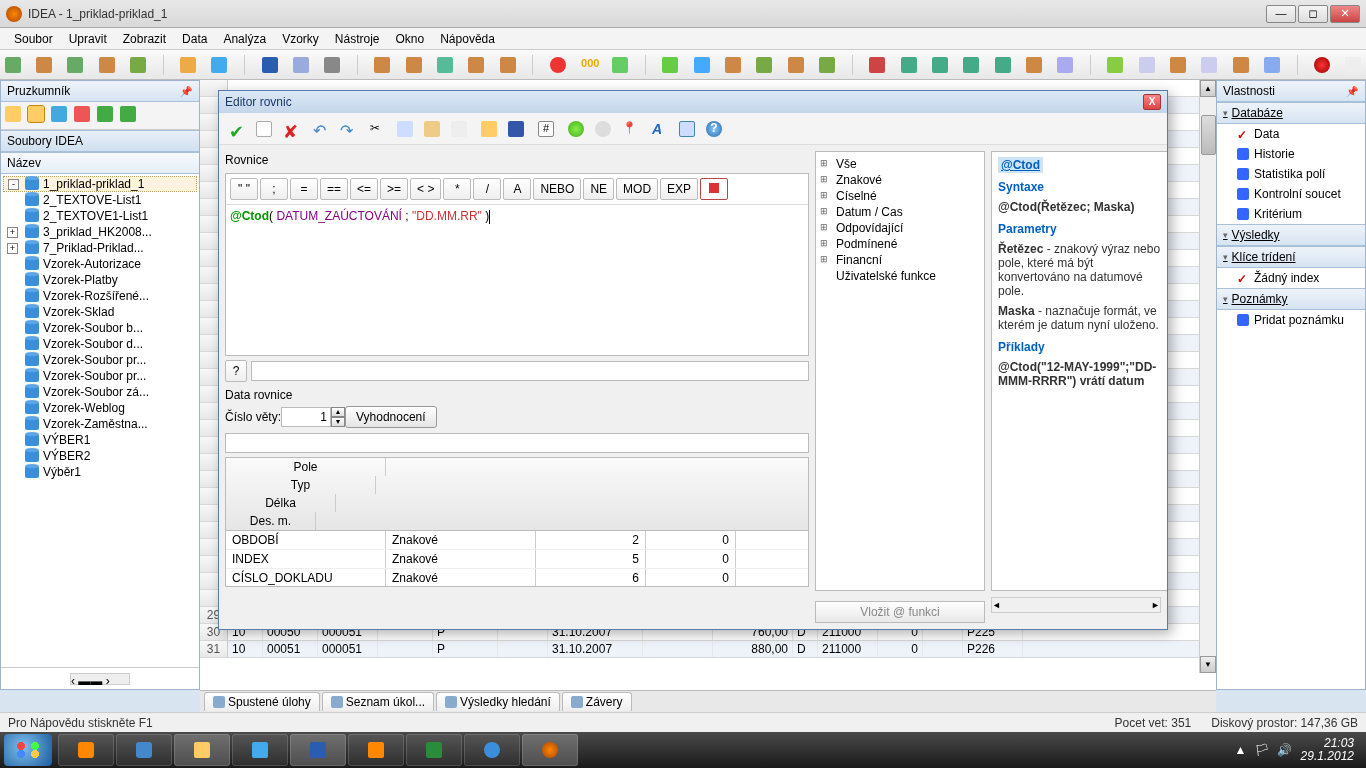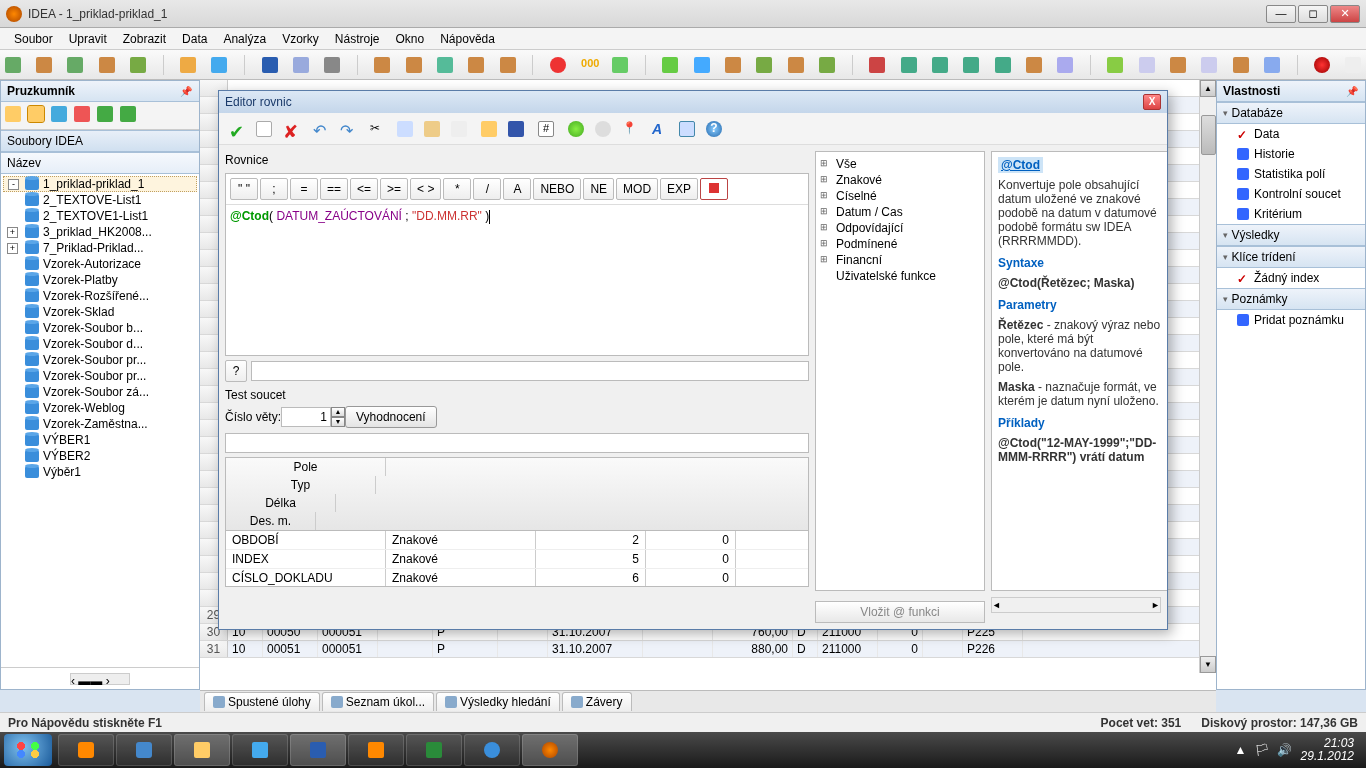--- a/index.html
+++ b/index.html
@@ -20,21 +20,21 @@
 
 .toolbar { height: 30px; background: linear-gradient(#fafafa,#e8e8e8); border-bottom: 1px solid #bbb; display: flex; align-items: center; padding: 0 4px; gap: 14px; }
 .toolbar .tbtn { width: 22px; height: 22px; border-radius: 2px; display: inline-flex; align-items: center; justify-content: center; }
 .toolbar .sep { width: 1px; height: 20px; background: #ccc; margin: 0 2px; }
 
 
 .main { position: absolute; top: 80px; left: 0; right: 0; bottom: 36px; display: flex; }
 
 
 .left-panel { width: 200px; background: #fff; border: 1px solid #9db4cc; display: flex; flex-direction: column; }
-.panel-header { background: linear-gradient(#eef3fa,#d6e4f2); padding: 3px 6px; border-bottom: 1px solid #a8c0d8; font-weight: bold; display: flex; justify-content: space-between; align-items: center; }
+.panel-header { background: linear-gradient(#eef3fa,#d6e4f2); padding: 3px 6px; border-bottom: 1px solid #a8c0d8; font-weight: normal; display: flex; justify-content: space-between; align-items: center; }
 .panel-header .pin { font-size: 10px; color: #666; }
 .left-toolbar { height: 28px; background: #f4f4f4; display: flex; align-items: center; gap: 3px; padding: 0 4px; border-bottom: 1px solid #ccc; }
 .left-toolbar .lbtn { width: 20px; height: 20px; }
 .section-hdr { background: linear-gradient(#e8eff8,#d0e0f0); padding: 3px 6px; border-top: 1px solid #a8c0d8; border-bottom: 1px solid #a8c0d8; }
 .tree { flex: 1; overflow: auto; padding: 2px; }
 .tree-item { display: flex; align-items: center; padding: 1px 4px 1px 22px; position: relative; white-space: nowrap; }
 .tree-item .exp { position: absolute; left: 4px; width: 11px; height: 11px; border: 1px solid #888; text-align: center; line-height: 9px; font-size: 9px; background: #fff; }
 .tree-item .db-icon { width: 14px; height: 12px; background: #3a8edb; border-radius: 2px; margin-right: 4px; position: relative; }
 .tree-item .db-icon::before { content:''; position:absolute; top:-2px; left:0; right:0; height:4px; background:#5aa6e8; border-radius:50%; }
 .tree-item.sel { background: #fef4de; border: 1px dotted #c0a060; padding: 0 3px 0 21px; }
@@ -97,33 +97,33 @@
 .func-tree .fnode::before { content: '⊞'; position: absolute; left: 0; font-size: 9px; color: #666; top: 2px; }
 .func-tree .fnode.leaf::before { content: ''; }
 .insert-btn { width: 100%; height: 22px; margin-top: 4px; background: linear-gradient(#fff,#e8e8e8); border: 1px solid #bbb; color: #888; }
 
 .dlg-right .hfn { color: #0060c0; font-weight: bold; background: #cde4f7; padding: 1px 3px; text-decoration: underline; }
 .dlg-right p { margin: 6px 0; color: #333; }
 .dlg-right .sect { color: #0060c0; font-weight: bold; margin-top: 8px; }
 
 
 .right-panel { width: 150px; background: #fff; border: 1px solid #9db4cc; display: flex; flex-direction: column; }
-.prop-sect { background: linear-gradient(#eef3fa,#d6e4f2); padding: 3px 6px; border-bottom: 1px solid #a8c0d8; border-top: 1px solid #a8c0d8; display: flex; align-items: center; gap: 4px; }
+.prop-sect { background: linear-gradient(#eef3fa,#d6e4f2); padding: 3px 6px; border-bottom: 1px solid #a8c0d8; border-top: 1px solid #a8c0d8; display: flex; align-items: center; gap: 4px; text-decoration: underline; }
 .prop-sect::before { content: '▾'; font-size: 9px; color: #666; }
 .prop-item { padding: 3px 6px 3px 20px; display: flex; align-items: center; gap: 5px; }
 .prop-item .pi { width: 12px; height: 12px; }
 .pi-check { color: #c00; font-weight: bold; }
 .pi-blue { background: #36f; border-radius: 2px; }
 
 
 .btabs { position: absolute; left: 200px; right: 150px; bottom: 36px; height: 22px; background: #e8e8e8; border-top: 1px solid #bbb; display: flex; align-items: center; padding: 0 4px; gap: 2px; }
 .btab { padding: 2px 8px; background: linear-gradient(#fff,#eee); border: 1px solid #bbb; border-bottom: none; border-radius: 3px 3px 0 0; display: flex; align-items: center; gap: 3px; }
 .btab .bi { width: 12px; height: 12px; background: #8ac; border-radius: 2px; }
 
-.status-real { position: absolute; bottom: 36px; left: 0; right: 0; height: 20px; background: #f0f0f0; border-top: 1px solid #ccc; display: flex; align-items: center; padding: 0 8px; gap: 20px; font-size: 11px; color: #333; font-weight: bold; }
+.status-real { position: absolute; bottom: 36px; left: 0; right: 0; height: 20px; background: #f0f0f0; border-top: 1px solid #ccc; display: flex; align-items: center; padding: 0 8px; gap: 20px; font-size: 11px; color: #333; }
 .status-real .spacer { flex: 1; }
 
 
 .main { bottom: 78px; }
 .btabs { bottom: 56px; }
 .status-real { bottom: 36px; }
 
 
 .taskbar { position: absolute; bottom: 0; left: 0; right: 0; height: 36px; background: linear-gradient(#4a4a4a,#1a1a1a); display: flex; align-items: center; padding: 0 4px; }
 .taskbar .start { width: 48px; height: 32px; background: radial-gradient(circle at 40% 40%, #7ec0ee, #1a5a9a); border-radius: 4px; margin-right: 6px; position: relative; }
@@ -685,21 +685,21 @@
           </div>
         <div class="eq-text">
           <span class="fn">@Ctod</span><span>( </span><span class="field">DATUM_ZAÚCTOVÁNÍ</span><span> ; </span><span class="str">"DD.MM.RR"</span><span> )</span><span class="cursor"></span>
         </div>
       </div>
       <div class="help-row">
         <div class="qb">?</div>
         <input type="text" style="">
       </div>
       <div class="test-box">
-        <div class="rovnice-lbl">Test soucet</div>
+        <div class="rovnice-lbl">Data rovnice</div>
         <div class="test-row">
           <span>Číslo věty:</span>
           <input type="text" value="1" style="">
           <div class="sp">
               <div>▲</div>
               <div>▼</div>
             </div>
           <button>Vyhodnocení</button>
         </div>
         <div class="test-result"></div>
@@ -753,21 +753,20 @@
           <div class="fnode">Datum / Cas</div>
           <div class="fnode">Odpovídající</div>
           <div class="fnode">Podmínené</div>
           <div class="fnode">Financní</div>
           <div class="fnode leaf">Uživatelské funkce</div>
         </div>
     </div>
     <div style="width:170px;display:flex;flex-direction:column">
       <div class="dlg-right" style="flex:1">
         <span class="hfn">@Ctod</span>
-        <p>Konvertuje pole obsahující datum uložené ve znakové podobě na datum v datumové podobě formátu sw IDEA (RRRRMMDD).</p>
         <div class="sect">Syntaxe</div>
         <p><b>@Ctod(Řetězec; Maska)</b></p>
         <div class="sect">Parametry</div>
         <p><b>Řetězec</b><span> - znakový výraz nebo pole, které má být konvertováno na datumové pole.</span></p>
         <p><b>Maska</b><span> - naznačuje formát, ve kterém je datum nyní uloženo.</span></p>
         <div class="sect">Příklady</div>
         <p><b>@Ctod("12-MAY-1999";"DD-MMM-RRRR") vrátí datum</b></p>
       </div>
     </div>
   </div>

